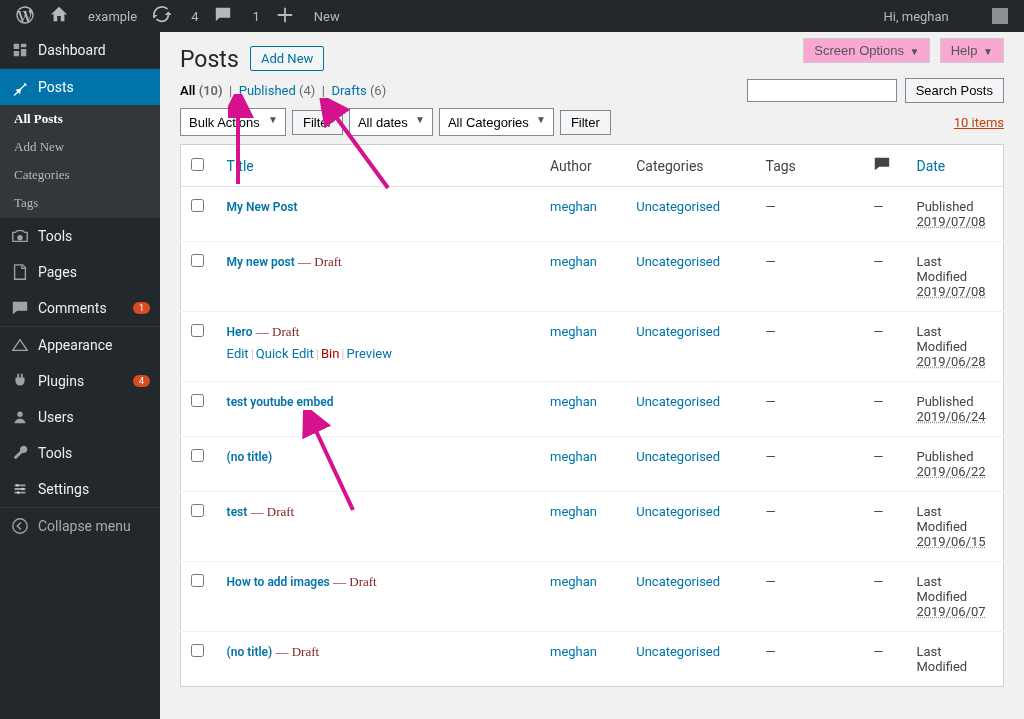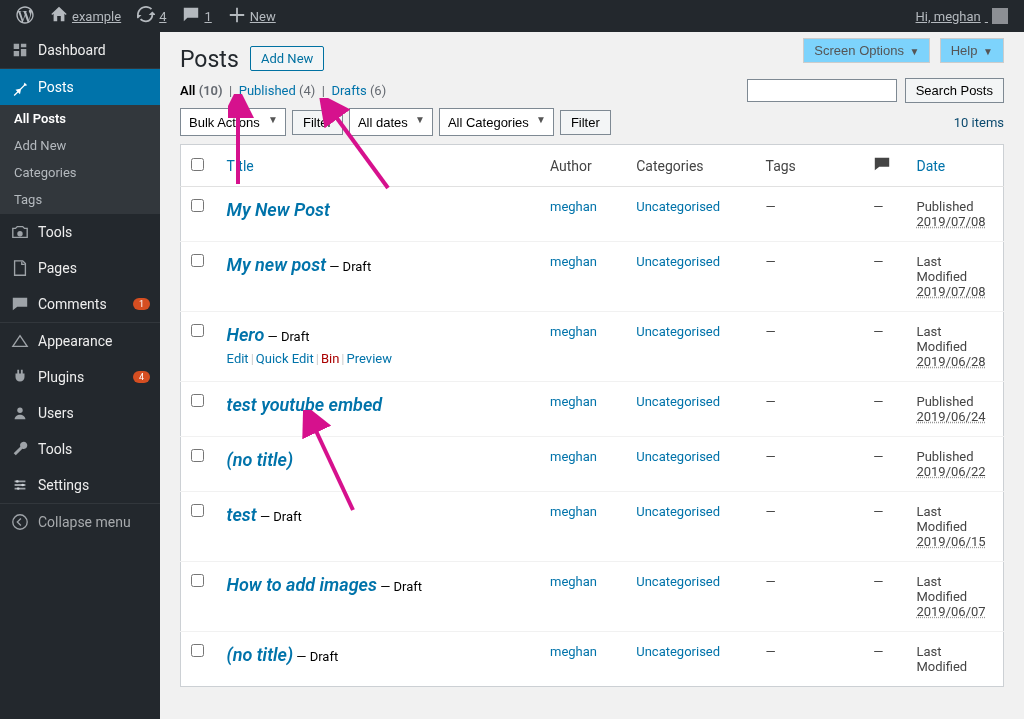--- a/index.html
+++ b/index.html
@@ -1,70 +1,70 @@
 <!DOCTYPE html>
 <html><head>
 <meta charset="utf-8">
 <style>
 * { box-sizing: border-box; margin: 0; padding: 0; }
 body { font-family: -apple-system, BlinkMacSystemFont, "Segoe UI", Roboto, sans-serif; font-size: 13px; color: #444; background: #f1f1f1; width: 1024px; height: 719px; overflow: hidden; position: relative; }
 
 
 .adminbar { position: absolute; top: 0; left: 0; right: 0; height: 32px; background: #23282d; color: #b4b9be; display: flex; align-items: center; padding: 0 8px; font-size: 13px; z-index: 100; }
-.adminbar .item { display: flex; align-items: center; gap: 4px; padding: 15px 8px; height: 32px; cursor: pointer; text-decoration: underline; }
+.adminbar .item { display: flex; align-items: center; gap: 20px; padding: 15px 8px; height: 32px; cursor: pointer; }
 .adminbar .right { margin-left: auto; display: flex; align-items: center; }
 .adminbar .avatar { width: 16px; height: 16px; background: #8c8f94; display: inline-block; }
 
 
 .sidebar { position: absolute; top: 32px; left: 0; width: 160px; bottom: 0; background: #23282d; color: #eee; }
 .sidebar .menu-item { display: flex; align-items: center; gap: 8px; padding: 8px 10px; color: #eee; font-size: 14px; cursor: pointer; position: relative; }
 .sidebar .menu-item.sep { border-top: 1px solid #32373c; }
 .sidebar .menu-item.current { background: #0073aa; color: #fff; font-weight: 400; }
 .sidebar .menu-item.current::after { content: ""; position: absolute; right: -8px; top: 50%; margin-top: -8px; border: 8px solid transparent; border-right-color: #f1f1f1; }
 .sidebar .sub { background: #32373c; }
-.sidebar .sub .sub-item { padding: 6px 12px 6px 14px; font-size: 13px; color: #b4b9be; cursor: pointer; }
+.sidebar .sub .sub-item { padding: 6px 12px 6px 14px; font-size: 13px; color: #b4b9be; cursor: pointer; font-family: Liberation Serif, serif; }
 .sidebar .sub .sub-item.active { color: #fff; font-weight: 600; }
 .sidebar .icon { width: 20px; height: 20px; display: inline-flex; align-items: center; justify-content: center; font-size: 16px; color: rgba(240,245,250,.6); }
 .sidebar .current .icon { color: #fff; }
 .sidebar .badge { background: #d54e21; color: #fff; border-radius: 10px; font-size: 9px; padding: 1px 6px; margin-left: auto; }
 
 
 .main { position: absolute; top: 32px; left: 160px; right: 0; bottom: 0; padding: 0 20px 20px 20px; overflow: auto; }
 .top-actions { float: right; margin-top: 6px; }
-.top-actions .btn { background: #7dd3fc; border: 1px solid #ccc; padding: 4px 10px; font-size: 13px; cursor: pointer; margin-left: 6px; color: #555; }
+.top-actions .btn { background: #f9a8d4; border: 1px solid #ccc; padding: 4px 10px; font-size: 13px; cursor: pointer; margin-left: 6px; color: #555; }
 .top-actions .tri { font-size: 10px; padding-left: 2px; }
 
 h1.heading { font-size: 23px; font-weight: 400; color: #23282d; padding: 14px 0 0 0; display: inline-block; }
 .add-new-btn { display: inline-block; margin-left: 8px; padding: 4px 10px; border: 1px solid #0071a1; color: #0071a1; background: #f3f5f6; font-size: 13px; cursor: pointer; border-radius: 2px; vertical-align: 4px; }
 
 .subsubsub { margin: 10px 0; font-size: 13px; color: #646970; }
 .subsubsub a { color: #0073aa; text-decoration: none; }
 .subsubsub .count { color: #646970; }
 .subsubsub .current { color: #000; font-weight: 600; }
 
 .search-box { float: right; margin-top: -30px; }
 .search-box input[type=search] { border: 1px solid #7e8993; padding: 3px 8px; font-size: 13px; width: 150px; background: #fff; }
 .search-box .sbtn { border: 1px solid #7e8993; background: #f3f5f6; padding: 4px 10px; font-size: 13px; cursor: pointer; margin-left: 4px; }
 
 .tablenav { display: flex; align-items: center; gap: 6px; margin: 8px 0; }
 .tablenav select, .tablenav .sel { border: 1px solid #7e8993; background: #fff; padding: 3px 24px 3px 8px; font-size: 13px; height: 28px; appearance: none; position: relative; }
 .tablenav .selwrap { position: relative; display: inline-block; }
 .tablenav .selwrap::after { content: "▼"; position: absolute; right: 8px; top: 6px; font-size: 10px; color: #555; pointer-events: none; }
 .tablenav .tbtn { border: 1px solid #7e8993; background: #f3f5f6; padding: 4px 10px; font-size: 13px; cursor: pointer; }
-.tablenav .count { margin-left: auto; font-size: 13px; color: #0c4a6e; }
+.tablenav .count { margin-left: auto; font-size: 13px; color: #c2410c; text-decoration: underline; }
 
 
 table.wp-list { width: 100%; border-collapse: collapse; background: #fff; border: 1px solid #ccd0d4; }
 table.wp-list th { text-align: left; padding: 10px 10px; font-weight: 400; border-bottom: 1px solid #e1e1e1; font-size: 14px; }
 table.wp-list th a { color: #0073aa; text-decoration: none; }
 table.wp-list td { padding: 12px 10px; border-top: 1px solid #f1f1f1; vertical-align: top; font-size: 13px; }
 table.wp-list tbody tr:first-child td { border-top: none; }
 table.wp-list td a { color: #0073aa; text-decoration: none; }
-table.wp-list .title-cell a.row-title { font-weight: 600; font-size: 18px; font-style: italic; }
-table.wp-list .state { color: #000000; }
+table.wp-list .title-cell a.row-title { font-weight: 600; font-size: 12px; }
+table.wp-list .state { color: #7f1d1d; font-family: Liberation Serif, serif; }
 table.wp-list .row-actions { margin-top: 6px; font-size: 13px; }
 table.wp-list .row-actions a { color: #0073aa; }
 table.wp-list .row-actions .trash { color: #a00; }
 table.wp-list .row-actions .sep { color: #ccc; padding: 0 2px; }
 table.wp-list .date .d { text-decoration: underline dotted #999; }
 .col-cb { width: 30px; }
 .col-title { width: 300px; }
 .col-author { width: 80px; }
 .col-cat { width: 120px; }
 .col-tags { width: 100px; }

